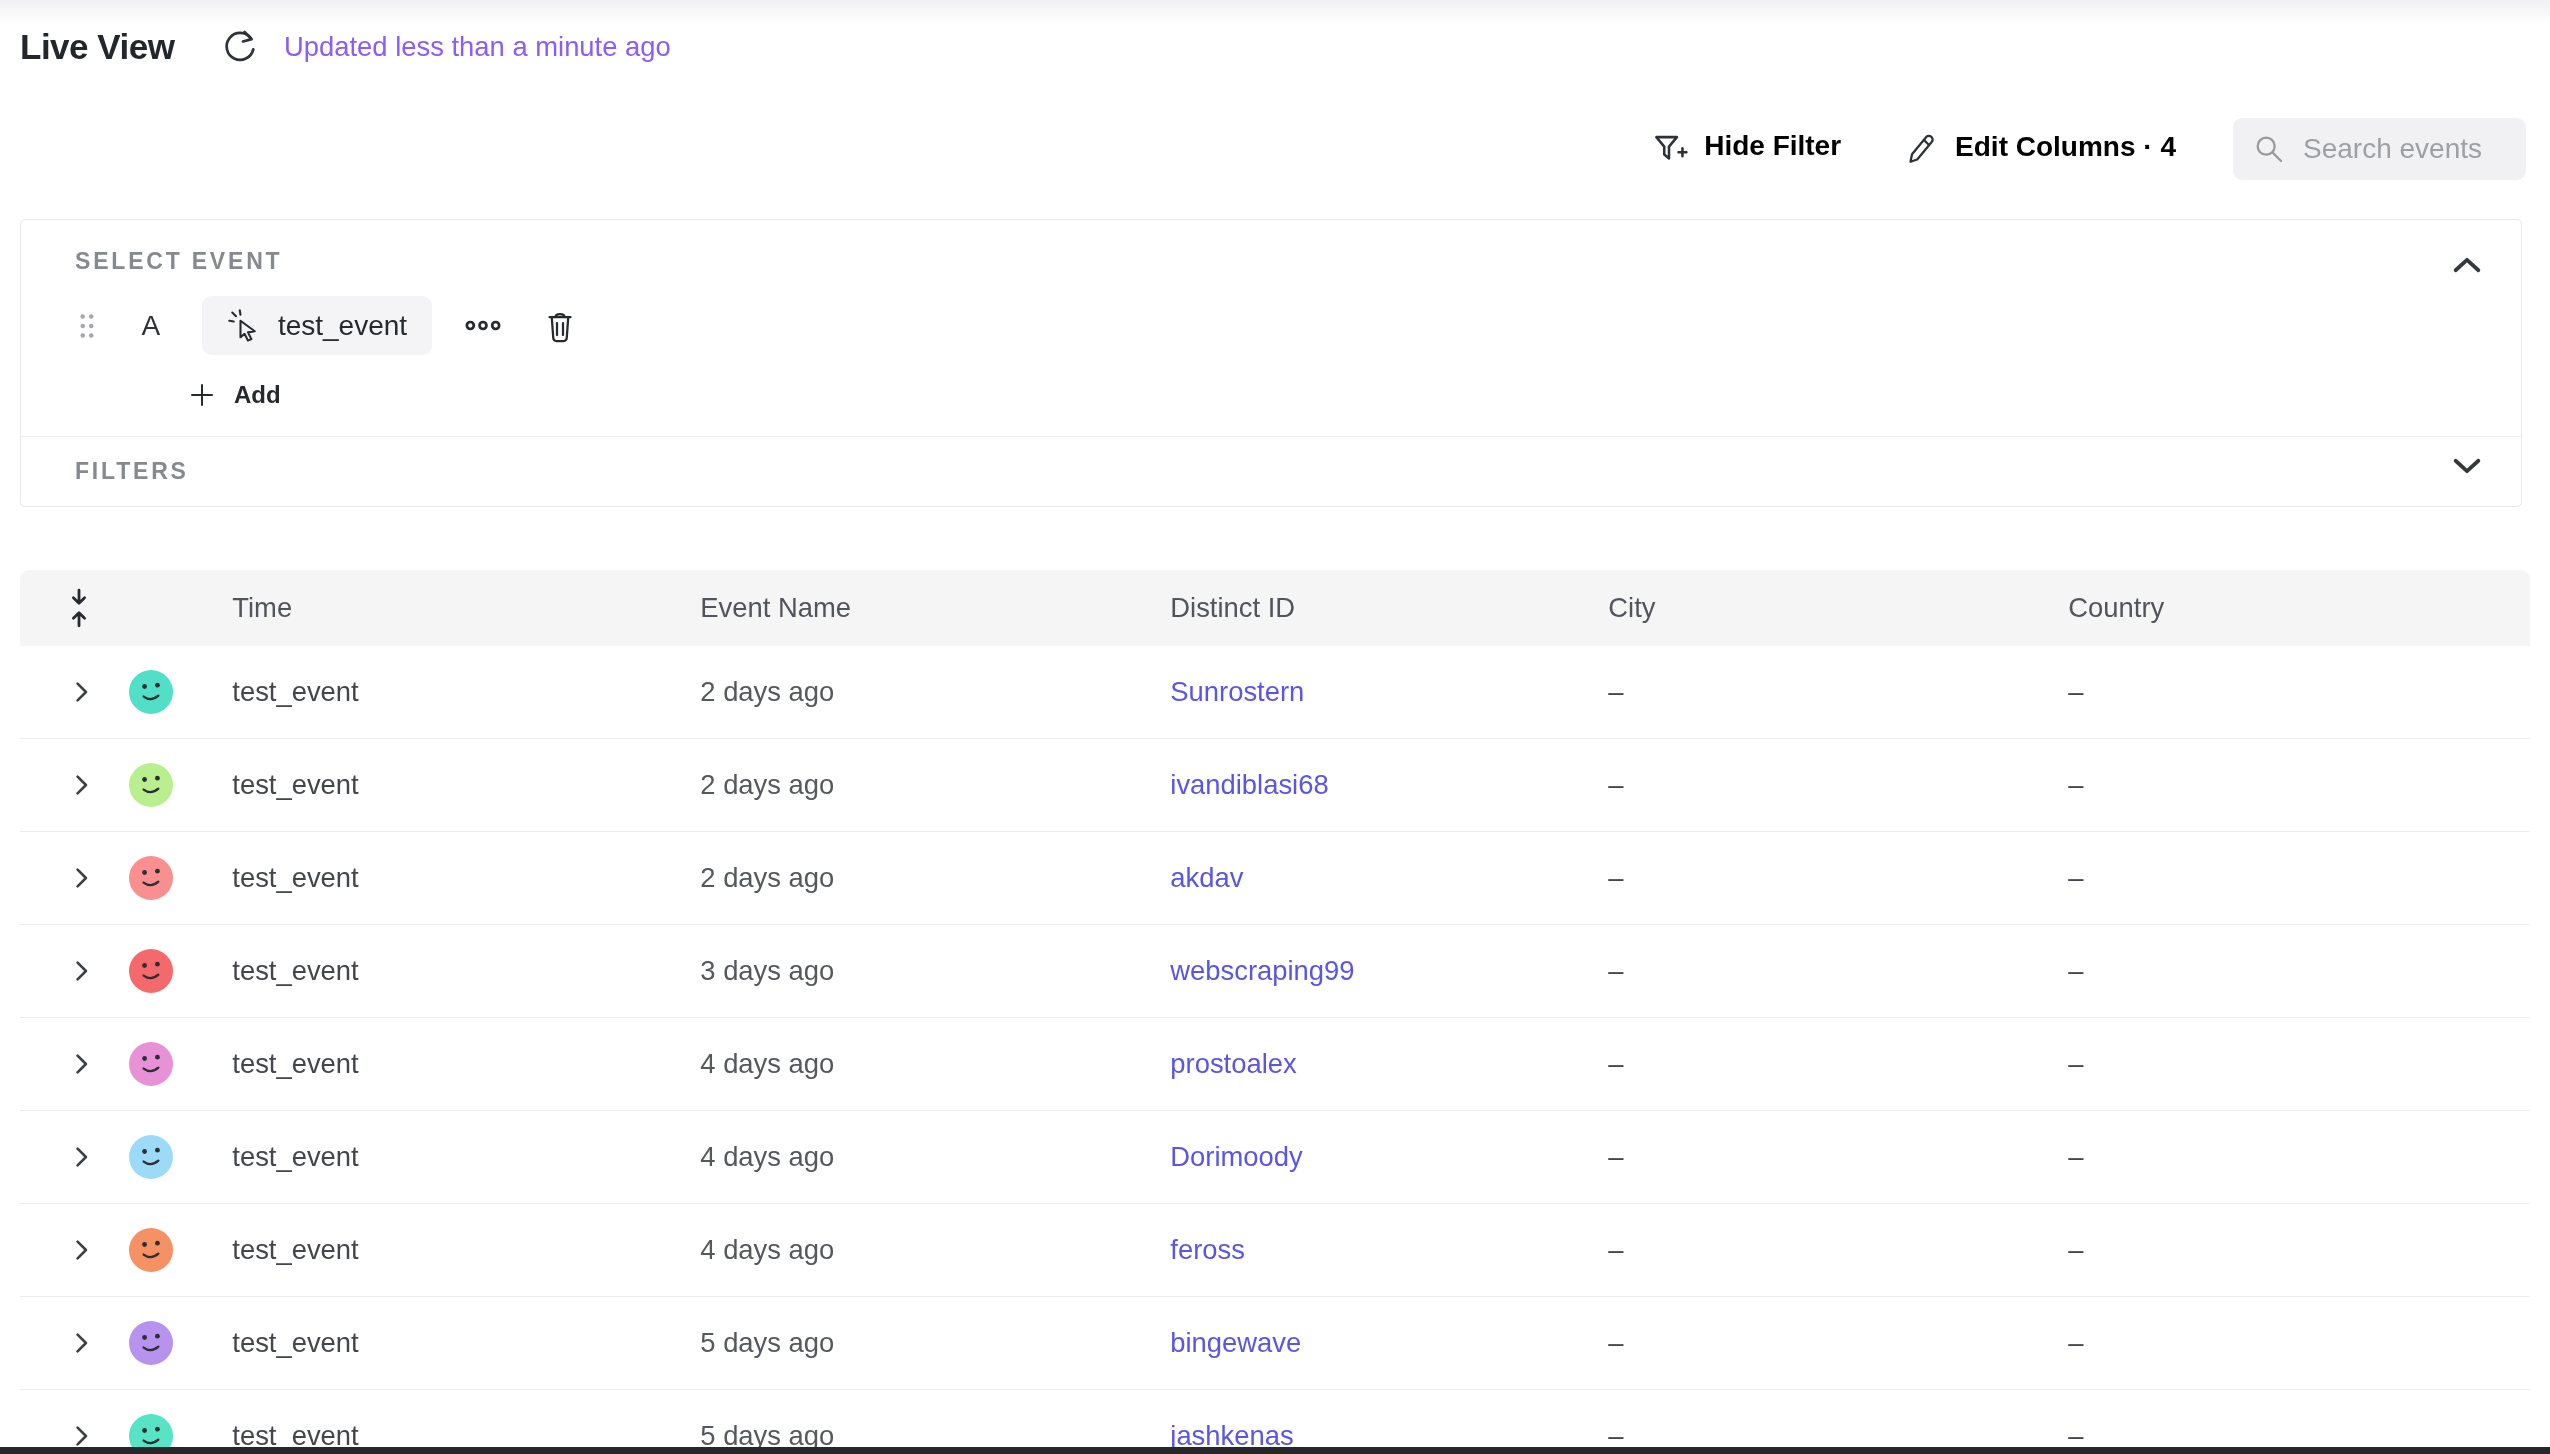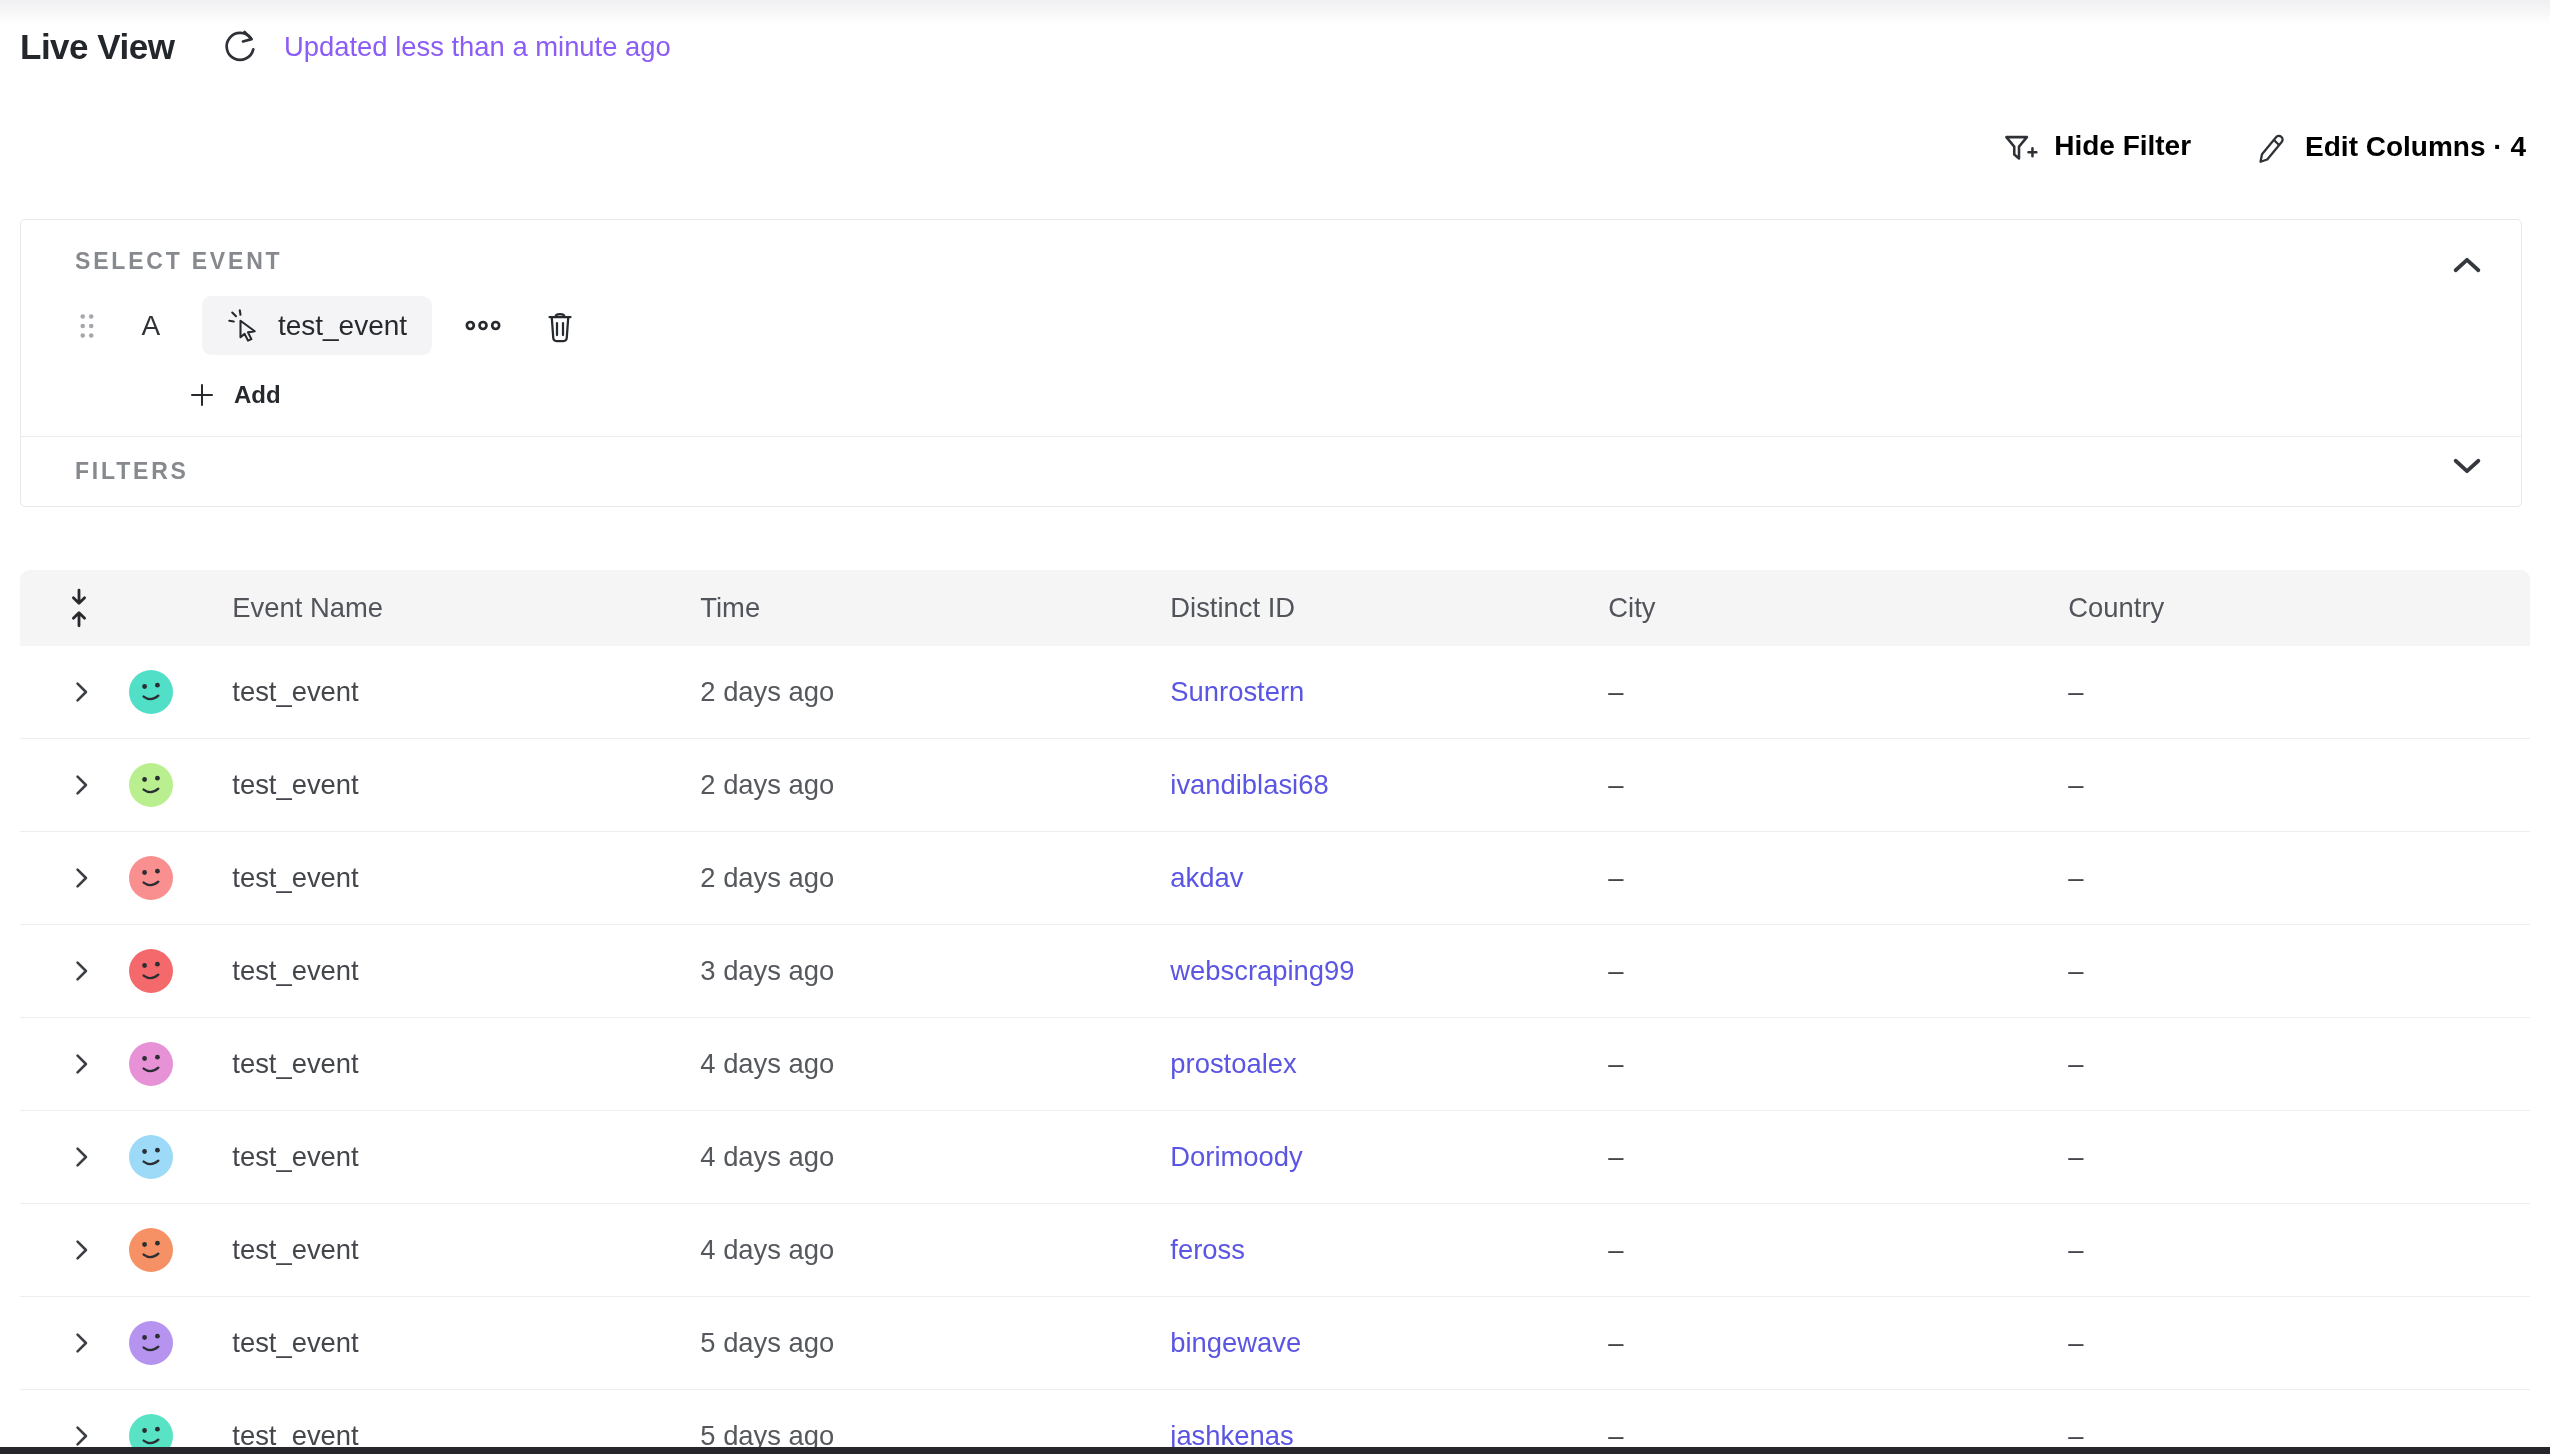--- a/index.html
+++ b/index.html
@@ -94,20 +94,29 @@
   </div>
   <div class="tool-btn">
     <span>
       <svg width="36" height="36" viewBox="0 0 48 48" fill="none" stroke="#2e3136" stroke-width="3" stroke-linejoin="round" stroke-linecap="round">
         <path d="M12 31 L31 8 C33 6 36 6 38 8 C40 10 40 13 38 15 L19 38 L10 41 Z"></path>
         <path d="M28 12 L34 18"></path>
       </svg>
     </span>
     <span>Edit Columns · 4</span>
   </div>
+  <div class="search-box">
+    <span>
+      <svg width="34" height="34" viewBox="0 0 48 48" fill="none" stroke="#97979c" stroke-width="3.2" stroke-linecap="round">
+        <circle cx="20" cy="20" r="12"></circle>
+        <path d="M29 29 L41 41"></path>
+      </svg>
+    </span>
+    <input type="text" placeholder="Search events" style="">
+  </div>
 </div>
 
 <div class="card">
   <div class="select-section">
     <div class="section-label">SELECT EVENT</div>
 
     <div class="event-row">
       <span class="drag-handle">
         <svg width="23" height="34" viewBox="0 0 24 36" fill="#a6a6ab">
           <circle cx="8" cy="8" r="2.4"></circle>
@@ -183,22 +192,22 @@
   <div class="grid-row thead">
     <div class="collapse-icon">
       <span>
         <svg width="28" height="42" viewBox="0 0 30 44" fill="none" stroke="#26292e" stroke-width="3" stroke-linecap="round" stroke-linejoin="round">
           <path d="M15 3 V16 M9 11 L15 17 L21 11"></path>
           <path d="M15 41 V28 M9 33 L15 27 L21 33"></path>
         </svg>
       </span>
     </div>
     <div></div>
+    <div class="th-pad">Time</div>
     <div class="th-pad">Event Name</div>
-    <div class="th-pad">Time</div>
     <div class="th-pad">Distinct ID</div>
     <div class="th-pad">City</div>
     <div class="th-pad">Country</div>
   </div>
   <div>
   <div class="grid-row trow">
     <div class="expander">
       <span>
         <svg width="24.6" height="28" viewBox="0 0 26 30" fill="none" stroke="#3c3f44" stroke-width="2.8" stroke-linecap="round" stroke-linejoin="round">
           <path d="M9 6 L18 15 L9 24"></path>

